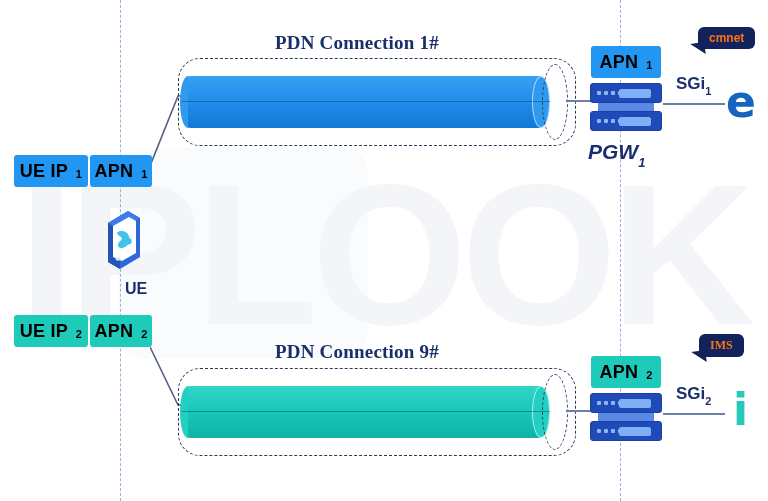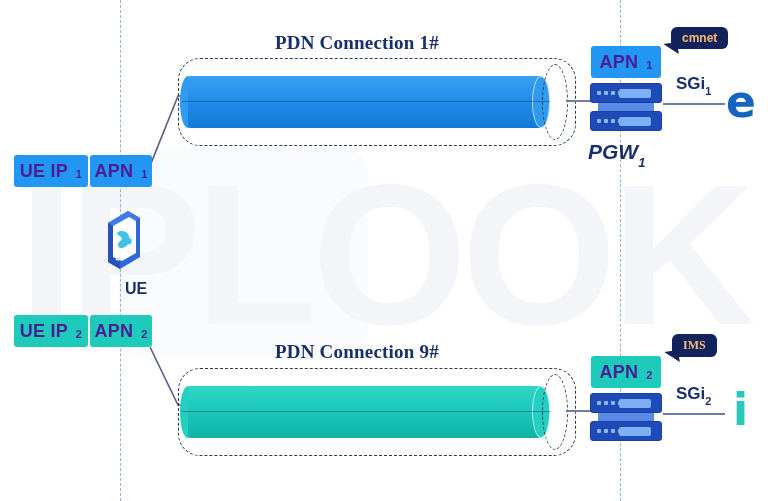--- a/index.html
+++ b/index.html
@@ -25,21 +25,21 @@
 
   
   .vline{
     position:absolute;top:0;width:0;height:501px;
     border-left:1.6px dashed #8fb4dd;
   }
 
   
   .badge{
     position:absolute;display:flex;align-items:center;justify-content:center;
-    color:#4c1d95;font-weight:700;font-size:18px;letter-spacing:.2px;
+    color:#000000;font-weight:700;font-size:18px;letter-spacing:.2px;
     border-radius:3px;box-sizing:border-box;padding:0 9px;
     white-space:nowrap;
     gap:8px;
   }
   .badge sub{font-size:11px;font-weight:700;vertical-align:baseline;
              position:relative;top:3px;left:0px;}
   .badge-blue{background:#2196f3;}
   .badge-teal{background:#1ecbbb;}
 
   
@@ -95,22 +95,22 @@
   .srv-bar{position:absolute;left:28px;top:5px;width:32px;height:9px;
            border-radius:2px;background:#7fb0f5;}
 
   .pgw-label{
     position:absolute;color:#1b2f6e;font-weight:700;font-size:21px;white-space:nowrap;
   }
   .pgw-label sub{font-size:13px;position:relative;top:3px;}
 
   
   .callout{
-    position:absolute;background:#12235c;color:#fdba74;border-radius:6px;
-    font-size:12px;font-weight:600;padding:4px 11px;white-space:nowrap;
+    position:absolute;background:#12235c;color:#f97316;border-radius:6px;
+    font-size:12px;font-weight:600;padding:4px 11px;white-space:nowrap;margin-left:27px;
   }
   .callout .tail{
     position:absolute;left:-7px;bottom:-6px;width:0;height:0;
     border-left:0 solid transparent;border-right:14px solid #12235c;
     border-bottom:12px solid transparent;transform:rotate(-8deg);
   }
 
   
   .sgi-line{position:absolute;height:2px;background:#6b7fa8;}
   .sgi-label{

